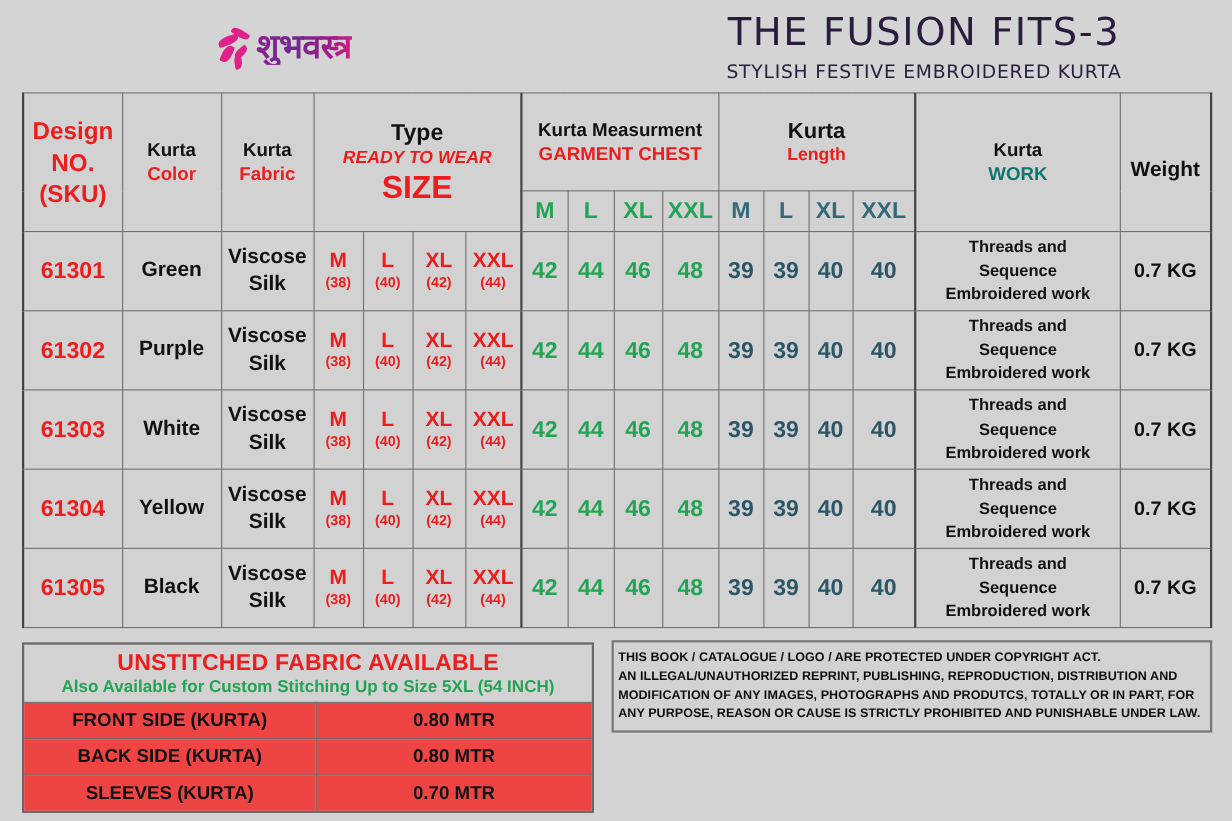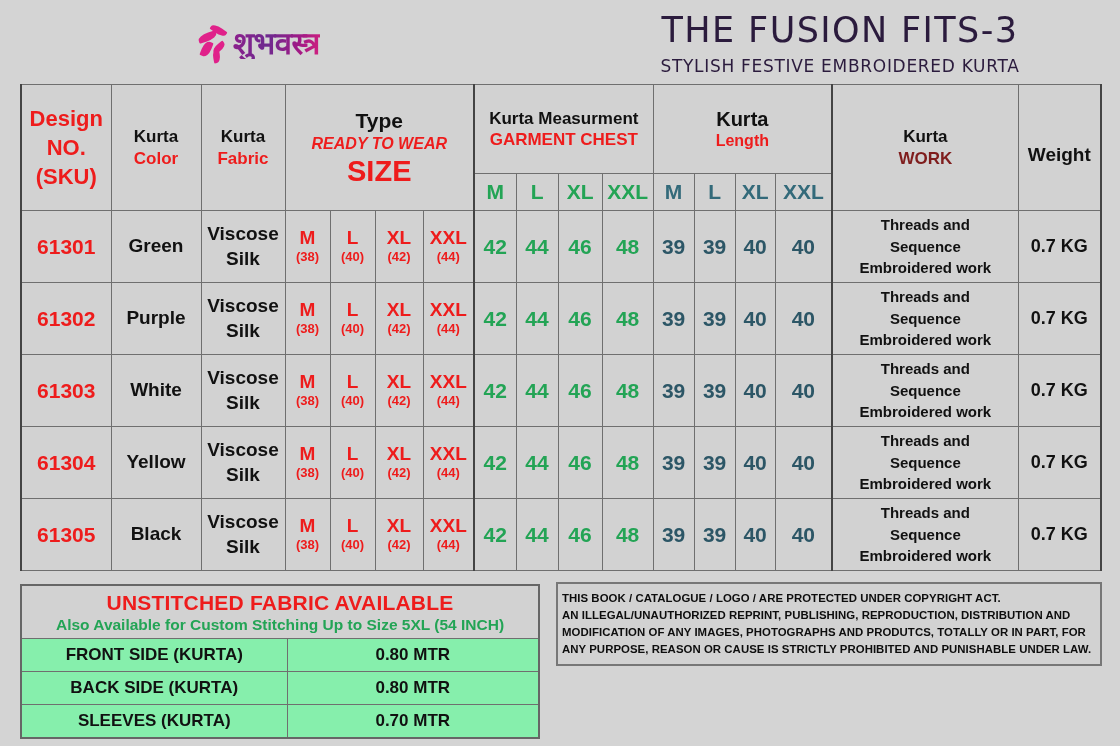--- a/index.html
+++ b/index.html
@@ -111,21 +111,21 @@
   .hdr-red { color: #ee1c1c; font-weight: bold; font-size: 17px; line-height: 1.25; }
   .hdr-sku { color: #ee1c1c; font-weight: bold; font-size: 22px; line-height: 1.32; }
   .hdr-type { color: #111; font-weight: bold; font-size: 21px; line-height: 1.2; }
   .hdr-rtw { color: #ee1c1c; font-weight: bold; font-size: 16px; line-height: 1.35; font-style: italic; }
   .hdr-size { color: #ee1c1c; font-weight: bold; font-size: 29px; line-height: 1.12; }
   .hdr-meas { color: #111; font-weight: bold; font-size: 17px; line-height: 1.25; }
   .hdr-chest { color: #ee1c1c; font-weight: bold; font-size: 17px; line-height: 1.25; }
   .hdr-klen { color: #111; font-weight: bold; font-size: 20px; line-height: 1.2; }
   .hdr-len { color: #ee1c1c; font-weight: bold; font-size: 16px; line-height: 1.3; }
   .hdr-work-k { color: #111; font-weight: bold; font-size: 17px; line-height: 1.25; }
-  .hdr-work-w { color: #7f1d1d; font-weight: bold; font-size: 17px; line-height: 1.25; }
+  .hdr-work-w { color: #0f766e; font-weight: bold; font-size: 17px; line-height: 1.25; }
   .hdr-weight { color: #111; font-weight: bold; font-size: 19px; margin-top: 14px; }
 
   .sz-green { color: #23a455; font-weight: bold; font-size: 21px; }
   .sz-teal  { color: #336a7a; font-weight: bold; font-size: 21px; }
 
   .cell-sku { color: #ee1c1c; font-weight: bold; font-size: 21px; }
   .cell-blk { color: #111; font-weight: bold; font-size: 19px; line-height: 1.3; }
   .cell-size-main { color: #ee1c1c; font-weight: bold; font-size: 19px; line-height: 1.15; }
   .cell-size-sub { color: #ee1c1c; font-weight: bold; font-size: 13px; line-height: 1.25; }
   .val-green { color: #23a455; font-weight: bold; font-size: 21px; }
@@ -167,21 +167,21 @@
     border-collapse: collapse;
     table-layout: fixed;
   }
   .bl-table td {
     border: 1px solid #6f6f6f;
     height: 30px;
     text-align: center;
     color: #111;
     font-weight: bold;
     font-size: 17px;
-    background: #86efac;
+    background: #ef4444;
   }
   .bl-table td.left-c { border-left: none; }
   .bl-table td.right-c { border-right: none; }
   .bl-table tr:last-child td { border-bottom: none; }
 
   
   .cr-panel {
     position: absolute;
     left: 556px;
     top: 582px;

